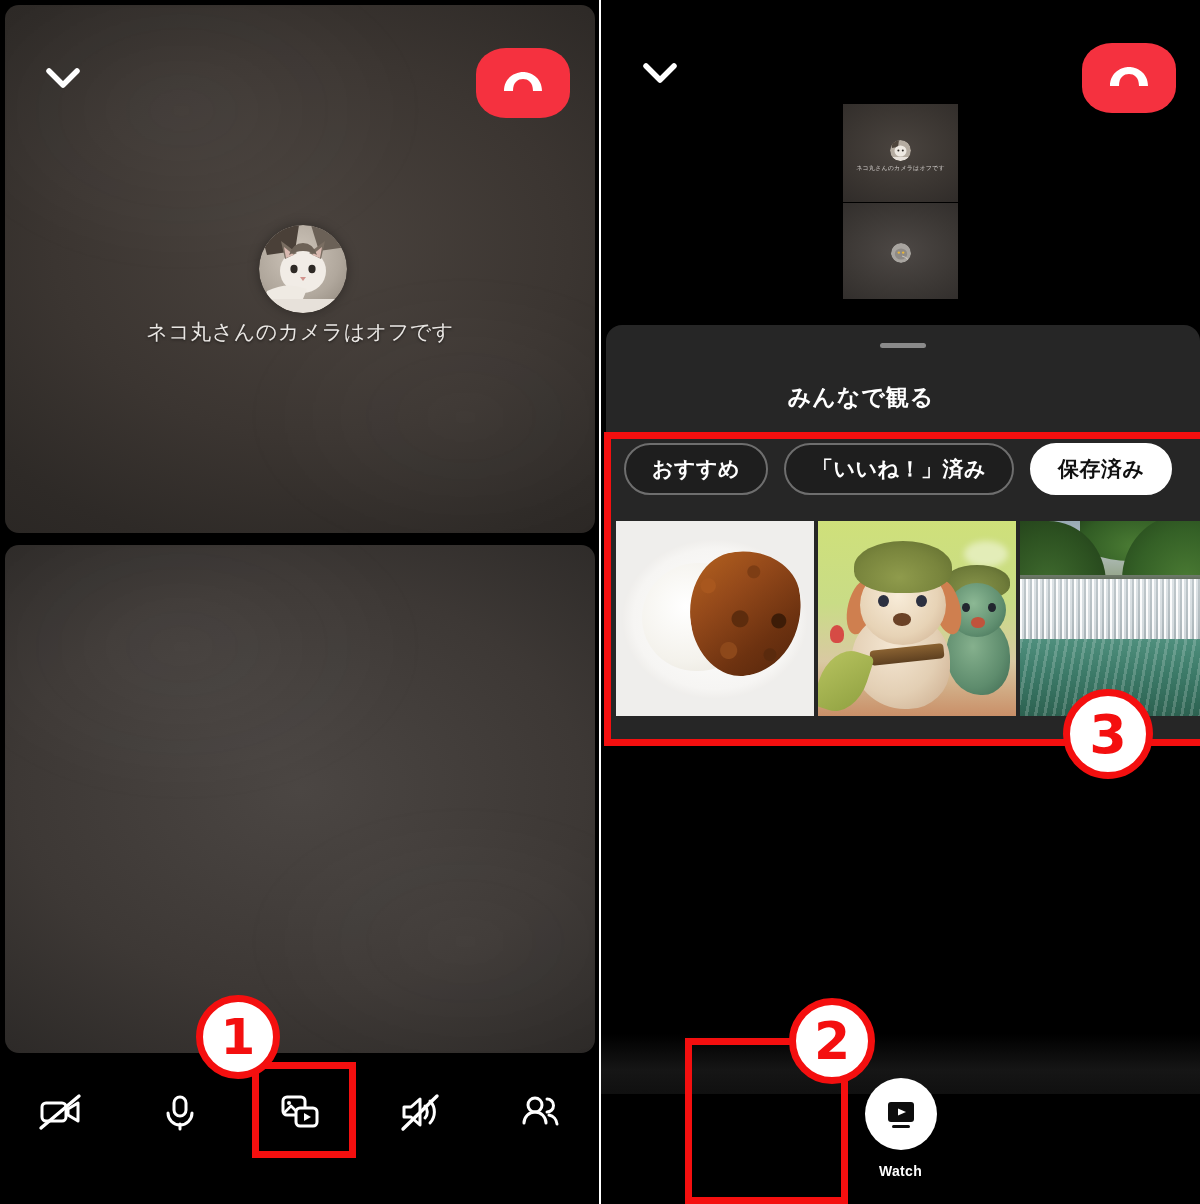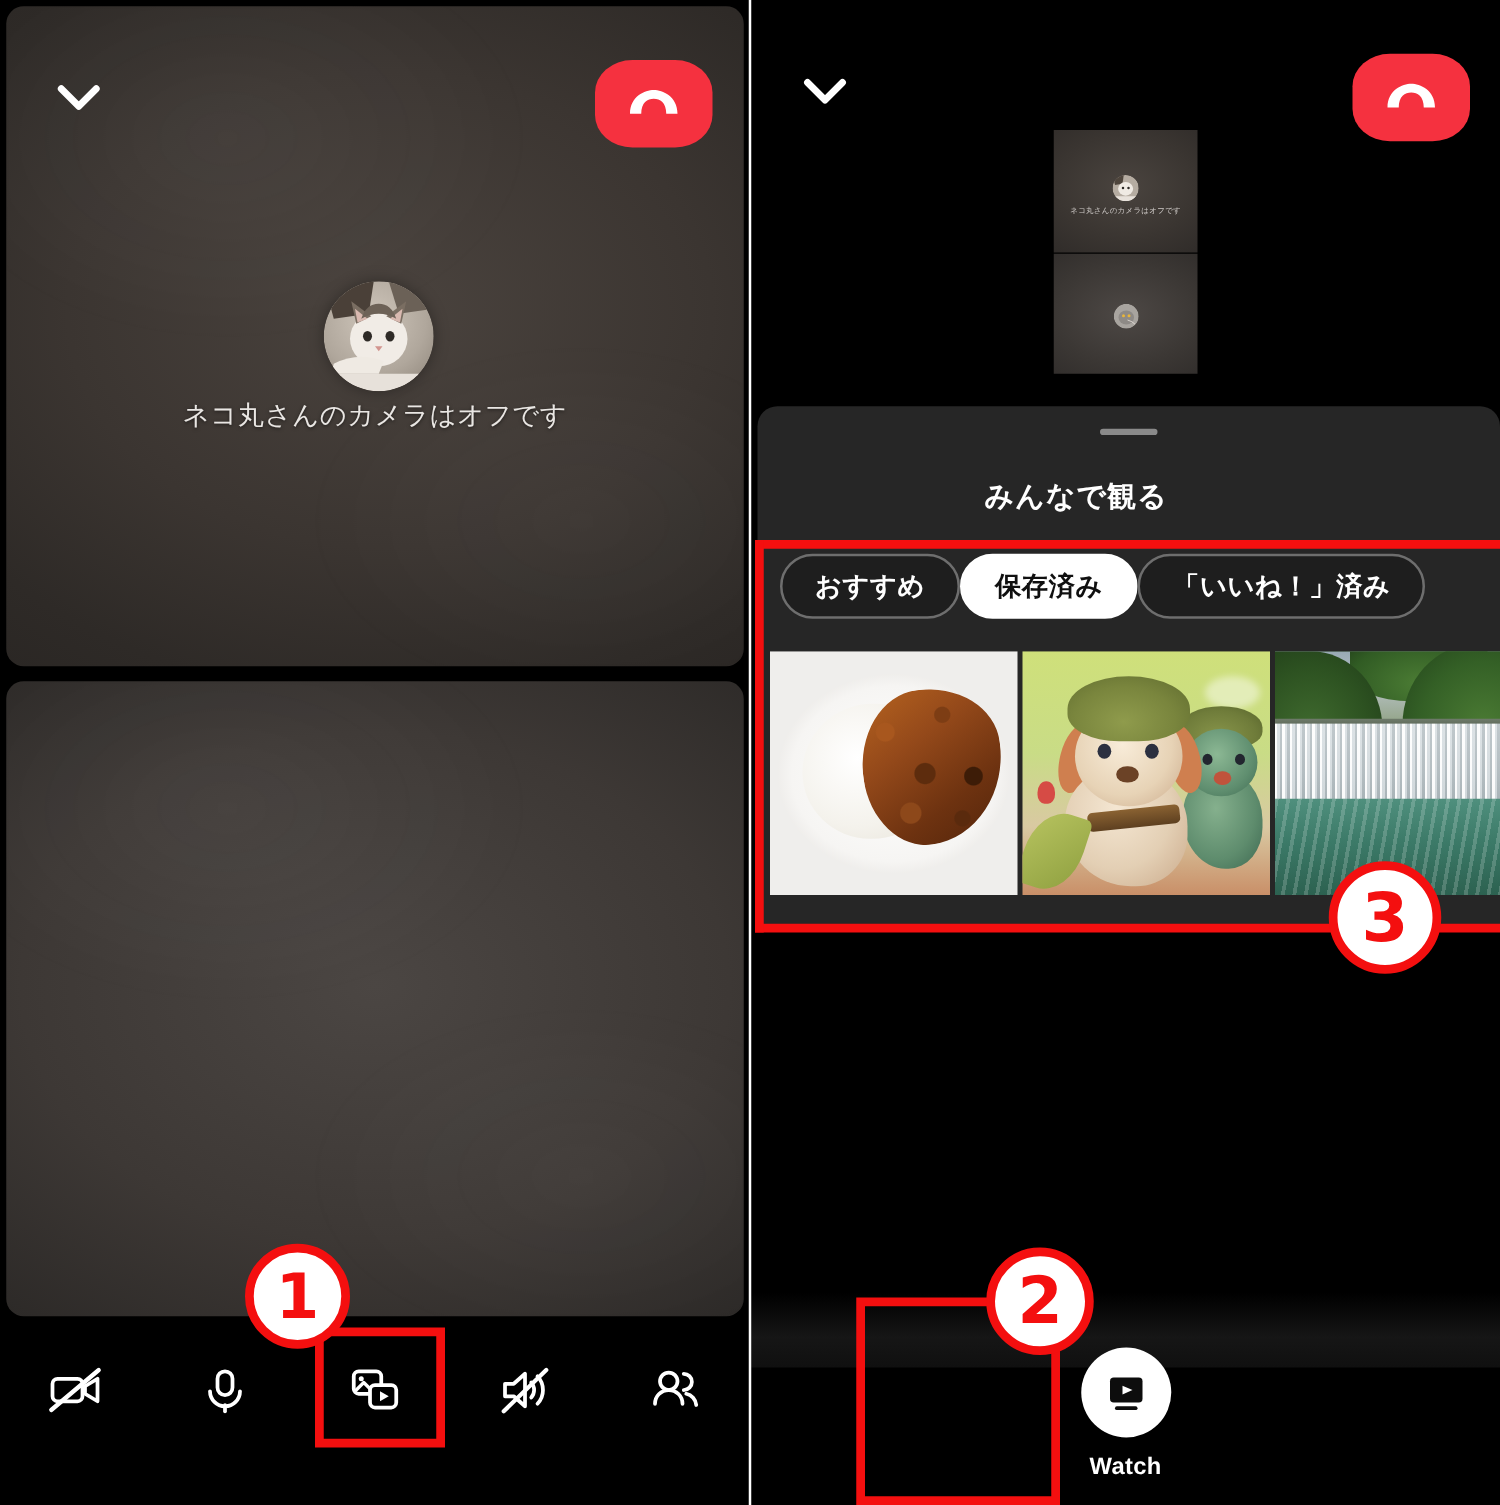--- a/index.html
+++ b/index.html
@@ -110,21 +110,21 @@
   }
   #sheet-grabber {
     position: absolute; left: 50%; transform: translateX(-50%); top: 18px;
     width: 46px; height: 5px; border-radius: 3px; background: #8a8a8a;
   }
   #sheet-title {
     position: absolute; left: 0; top: 57px; width: 510px; text-align: center;
     color: #fff; font-size: 23px; font-weight: 700; letter-spacing: 1px;
   }
   #tab-row {
-    position: absolute; left: 18px; top: 118px; display: flex; gap: 0; align-items: center;
+    position: absolute; left: 18px; top: 118px; display: flex; gap: 16px; align-items: center;
   }
   .tab-chip {
     height: 52px; padding: 0 26px; border-radius: 26px;
     display: flex; align-items: center; justify-content: center;
     font-size: 21px; font-weight: 700; letter-spacing: .5px;
     cursor: pointer; white-space: nowrap;
   }
   .tab-chip.off { background: #1e1e1e; border: 2px solid #6e6e6e; color: #ffffff; }
   .tab-chip.on  { background: #ffffff; border: 2px solid #ffffff; color: #101010; }
 
@@ -271,21 +271,21 @@
     padding-top: 18px; cursor: pointer;
   }
   .share-circle {
     width: 72px; height: 72px; border-radius: 50%;
     display: flex; align-items: center; justify-content: center;
   }
   .share-circle.primary { background: #ffffff; }
   .share-circle.secondary { background: #2d2d2d; }
   .share-circle svg { width: 34px; height: 34px; display: block; }
   .share-label {
-    margin-top: 13px; font-size: 19px; font-weight: 700; letter-spacing: .3px;
+    margin-top: 13px; font-size: 14px; font-weight: 700; letter-spacing: .3px;
   }
   .share-label.primary { color: #ffffff; }
   .share-label.secondary { color: #c9c9c9; }
   #bottom-fade {
     position: absolute; left: 601px; top: 1034px; width: 599px; height: 60px;
     background: linear-gradient(180deg, rgba(35,35,35,0) 0%, rgba(24,24,24,.9) 60%, #101010 100%);
     z-index: 12; pointer-events: none;
   }
 
   
@@ -466,25 +466,25 @@
   </div>
 
   <div id="watch-sheet">
     <div id="sheet-grabber"></div>
     <div id="sheet-title">みんなで観る</div>
 
     <div id="tab-row">
       <div class="tab-chip off">
         <span>おすすめ</span>
       </div>
+      <div class="tab-chip off">
+        <span>「いいね！」済み</span>
+      </div>
       <div class="tab-chip on">
         <span>保存済み</span>
-      </div>
-      <div class="tab-chip off">
-        <span>「いいね！」済み</span>
       </div>
     </div>
 
     <div id="thumb-strip">
 
       <div class="thumb" id="thumb-curry">
         <div class="plate"></div>
         <div class="rice"></div>
         <div class="curry"></div>
       </div>

